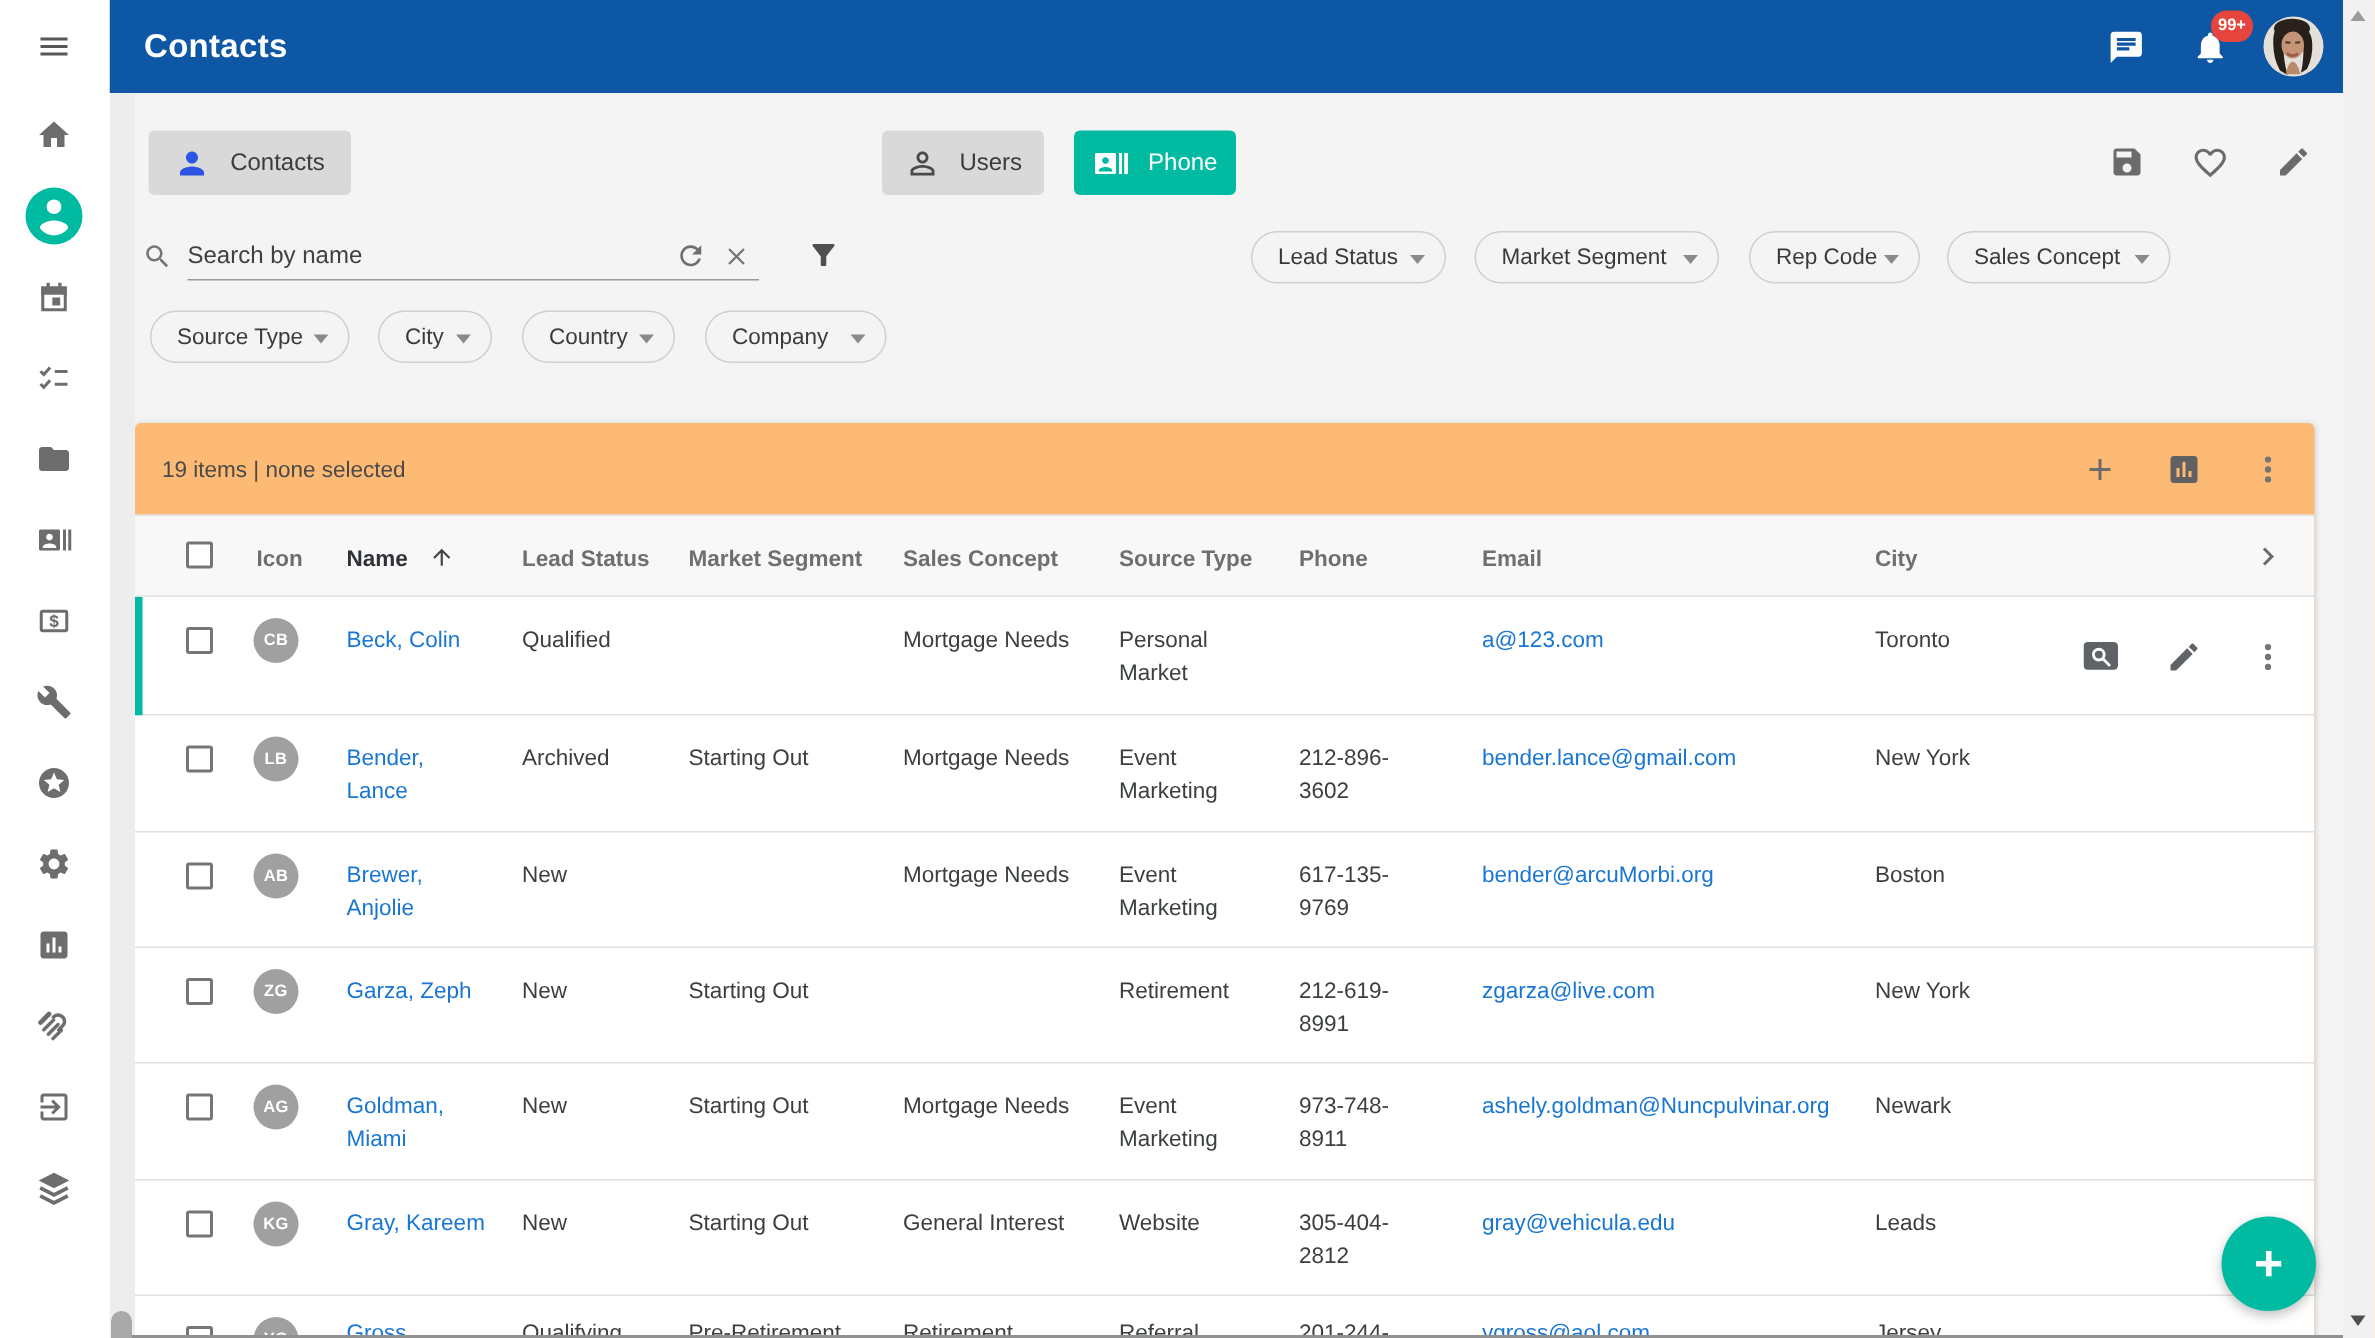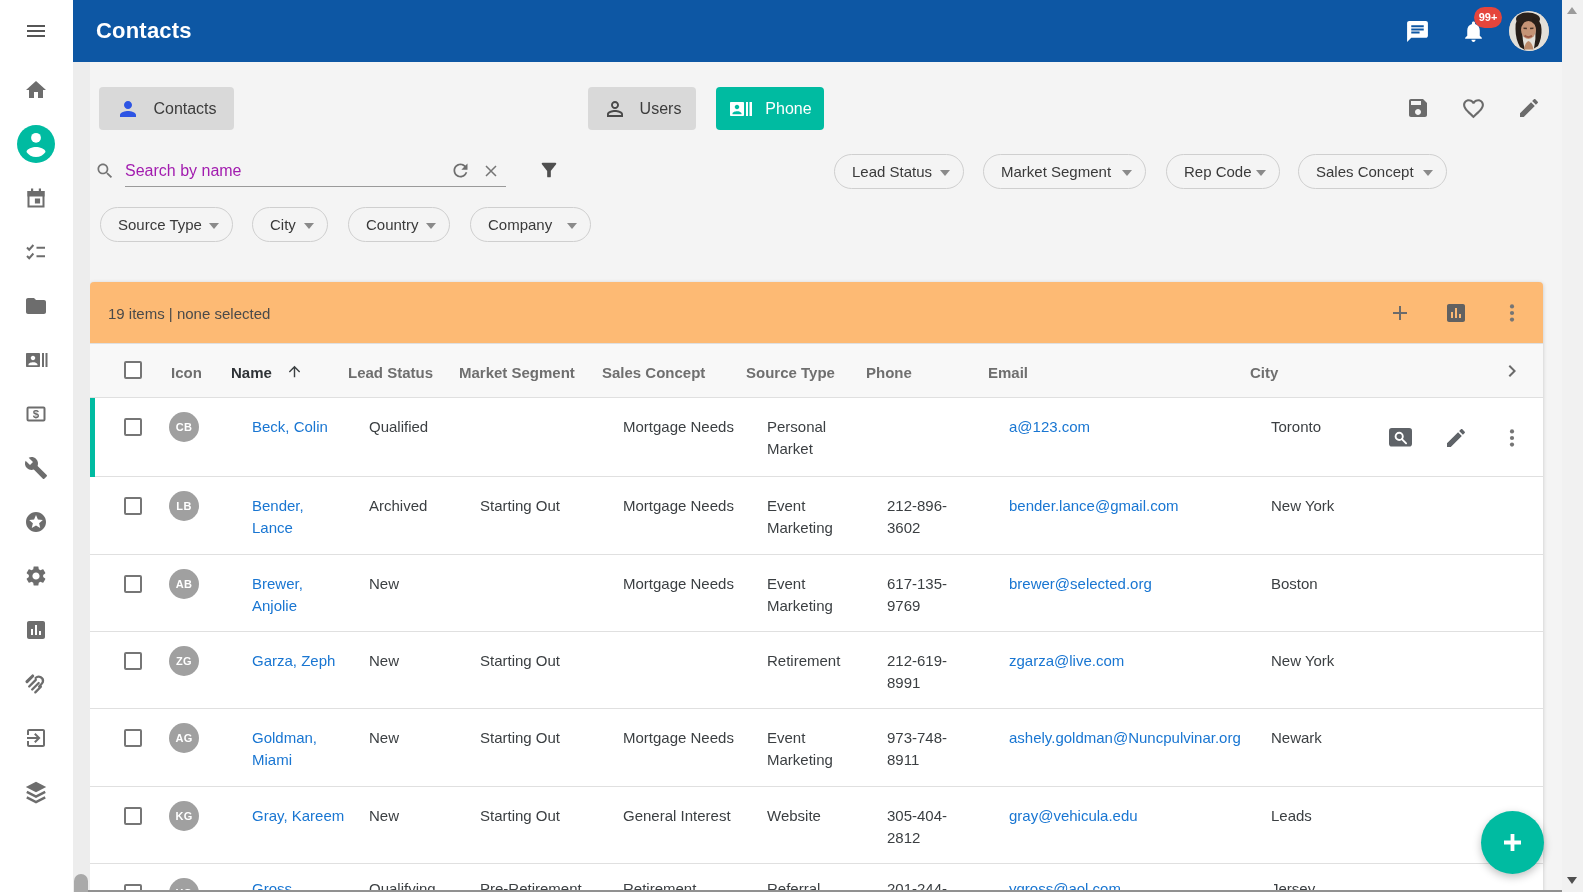--- a/index.html
+++ b/index.html
@@ -30,21 +30,21 @@
 .chip { position:absolute; height:35px; border:1px solid #cfcfcf; border-radius:17.5px; font-size:15px; color:#3a3a3a; z-index:2; }
 .chip .lbl { position:absolute; left:17px; top:8px; }
 .chip .arr { position:absolute; right:13px; top:15px; width:0; height:0; border-left:5px solid transparent; border-right:5px solid transparent; border-top:6px solid #8a8a8a; }
 .chip.teal { background:#00bba1; border:none; color:#fff; }
 
 
 #card { left:90px; top:282px; width:1453px; height:610px; background:#fdba74; border-radius:4px 4px 0 0; box-shadow:0 1px 4px rgba(0,0,0,.18); z-index:2; overflow:hidden; }
 #thead { position:absolute; left:0; top:61px; width:1453px; height:55px; background:#f8f8f8; border-top:1px solid #e0e0e0; border-bottom:1px solid #e0e0e0; }
 .hlbl { position:absolute; top:20px; font-size:15px; color:#6f6f6f; font-weight:700; }
 .row { position:absolute; left:0; width:1453px; border-bottom:1px solid #e0e0e0; background:#fff; }
-.cell { position:absolute; font-size:15px; color:#3b3f42; line-height:22px;margin-left:21px; }
+.cell { position:absolute; font-size:15px; color:#3b3f42; line-height:22px; }
 .link { color:#1976d2; }
 .cb { position:absolute; width:18px; height:18px; border:2px solid #767676; border-radius:2px; background:#fff; }
 .av { position:absolute; width:30px; height:30px; border-radius:50%; background:#a0a0a0; color:#fff; font-size:11px; font-weight:700; display:flex; align-items:center; justify-content:center; letter-spacing:.3px; }
 
 
 #fab { left:1481px; top:811px; width:63px; height:63px; border-radius:50%; background:#00bba1; box-shadow:0 3px 8px rgba(0,0,0,.25); z-index:8; }
 #botline { left:88px; top:890px; width:1474px; height:2px; background:#919191; z-index:6; }
 </style>
 </head>
 <body>
@@ -165,21 +165,21 @@
 <svg class="abs" style="left:1461px;top:96px;z-index:2" width="25" height="25" viewBox="0 0 24 24" fill="#6b6b6b">
       <path d="M16.5 3c-1.74 0-3.41.81-4.5 2.09C10.91 3.81 9.24 3 7.5 3 4.42 3 2 5.42 2 8.5c0 3.78 3.4 6.86 8.55 11.54L12 21.35l1.45-1.32C18.6 15.36 22 12.28 22 8.5 22 5.42 19.58 3 16.5 3zm-4.4 15.55l-.1.1-.1-.1C7.14 14.24 4 11.39 4 8.5 4 6.5 5.5 5 7.5 5c1.54 0 3.04.99 3.57 2.36h1.87C13.46 5.99 14.96 5 16.5 5c2 0 3.5 1.5 3.5 3.5 0 2.89-3.14 5.74-7.9 10.05z"></path>
     </svg>
 <svg class="abs" style="left:1517px;top:96px;z-index:2" width="24" height="24" viewBox="0 0 24 24" fill="#6b6b6b">
       <path d="M3 17.25V21h3.75L17.81 9.94l-3.75-3.75L3 17.25zM20.71 7.04c.39-.39.39-1.02 0-1.41l-2.34-2.34c-.39-.39-1.02-.39-1.41 0l-1.83 1.83 3.75 3.75 1.83-1.83z"></path>
     </svg>
 
 <svg class="abs" style="left:95px;top:161px;z-index:2" width="20" height="20" viewBox="0 0 24 24" fill="#757575">
       <path d="M15.5 14h-.79l-.28-.27C15.41 12.59 16 11.11 16 9.5 16 5.91 13.09 3 9.5 3S3 5.91 3 9.5 5.91 16 9.5 16c1.61 0 3.09-.59 4.23-1.57l.27.28v.79l5 5L20.49 19l-5-4.99zM9.5 14C7.01 14 5 11.99 5 9.5S7.01 5 9.5 5 14 7.01 14 9.5 11.99 14 9.5 14z"></path>
     </svg>
-<div class="abs" style="left:125px;top:162px;font-size:16px;color:#a21caf;z-index:2">Search by name</div>
+<div class="abs" style="left:125px;top:162px;font-size:16px;color:#404040;z-index:2">Search by name</div>
 <div class="abs" style="left:125px;top:186px;width:381px;height:1px;background:#9a9a9a;z-index:2"></div>
 <svg class="abs" style="left:450px;top:160px;z-index:2" width="21" height="21" viewBox="0 0 24 24" fill="#6e6e6e">
       <path d="M17.65 6.35C16.2 4.9 14.21 4 12 4c-4.42 0-7.99 3.58-7.99 8s3.57 8 7.99 8c3.73 0 6.84-2.55 7.73-6h-2.08c-.82 2.33-3.04 4-5.65 4-3.31 0-6-2.69-6-6s2.69-6 6-6c1.66 0 3.14.69 4.22 1.78L13 11h7V4l-2.35 2.35z"></path>
     </svg>
 <svg class="abs" style="left:481px;top:161px;z-index:2" width="20" height="20" viewBox="0 0 24 24">
       <path stroke="#757575" stroke-width="1.8" d="M6 6l12 12M18 6L6 18"></path>
     </svg>
 <svg class="abs" style="left:538px;top:159px;z-index:2" width="22" height="22" viewBox="0 0 24 24" fill="#4f4f4f">
       <path d="M4.25 5.61C6.27 8.2 10 13 10 13v6c0 .55.45 1 1 1h2c.55 0 1-.45 1-1v-6s3.72-4.8 5.74-7.39c.51-.66.04-1.61-.79-1.61H5.04c-.83 0-1.3.95-.79 1.61z"></path>
     </svg>
@@ -287,21 +287,21 @@
   </div>
 
   <div class="row" style="top:273px;height:77px">
     <div class="cb" style="left:34px;top:20px"></div>
     <div class="av" style="left:79px;top:14px">AB</div>
     <div class="cell link" style="left:141px;top:18px;width:96px">Brewer, Anjolie</div>
     <div class="cell" style="left:258px;top:18px;width:100px">New</div>
     <div class="cell" style="left:512px;top:18px;width:133px">Mortgage Needs</div>
     <div class="cell" style="left:656px;top:18px;width:100px">Event Marketing</div>
     <div class="cell" style="left:776px;top:18px;width:80px">617-135-9769</div>
-    <div class="cell link" style="left:898px;top:18px;width:250px">brewer@selected.org</div>
+    <div class="cell link" style="left:898px;top:18px;width:250px">bender@arcuMorbi.org</div>
     <div class="cell" style="left:1160px;top:18px;width:110px">Boston</div>
   </div>
 
   <div class="row" style="top:350px;height:77px">
     <div class="cb" style="left:34px;top:20px"></div>
     <div class="av" style="left:79px;top:14px">ZG</div>
     <div class="cell link" style="left:141px;top:18px;width:100px">Garza, Zeph</div>
     <div class="cell" style="left:258px;top:18px;width:100px">New</div>
     <div class="cell" style="left:369px;top:18px;width:130px">Starting Out</div>
     <div class="cell" style="left:656px;top:18px;width:100px">Retirement</div>

